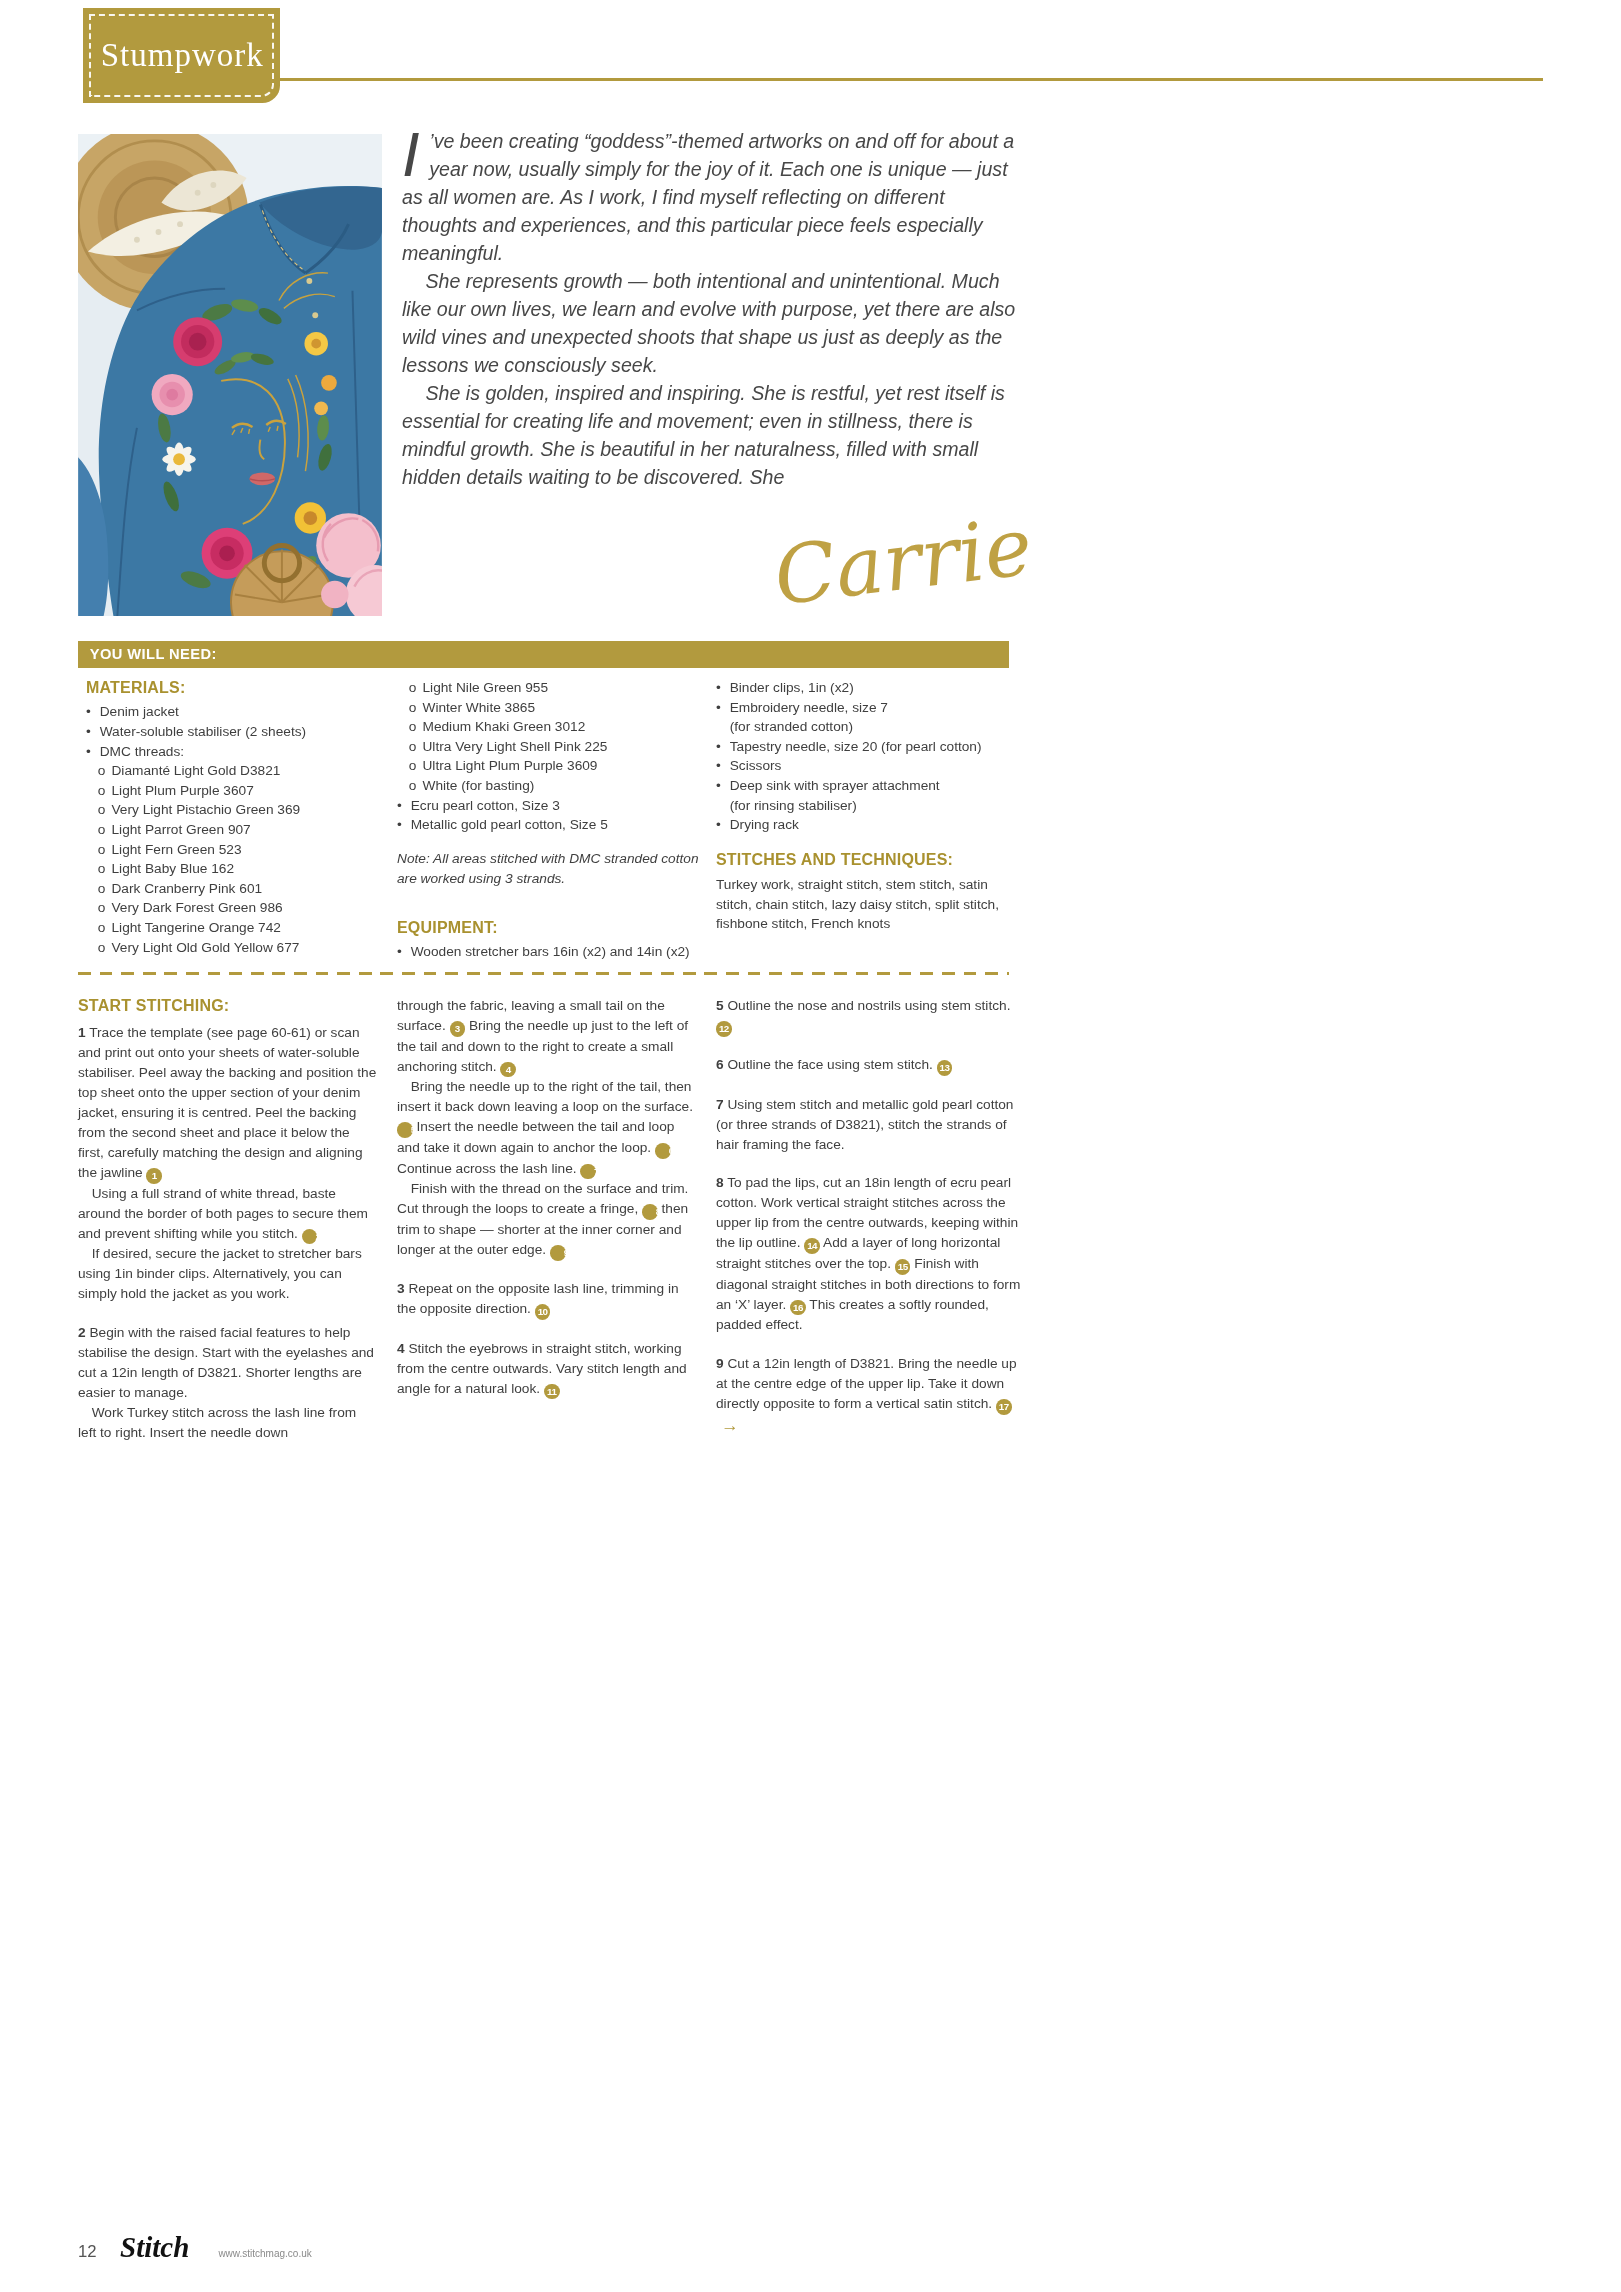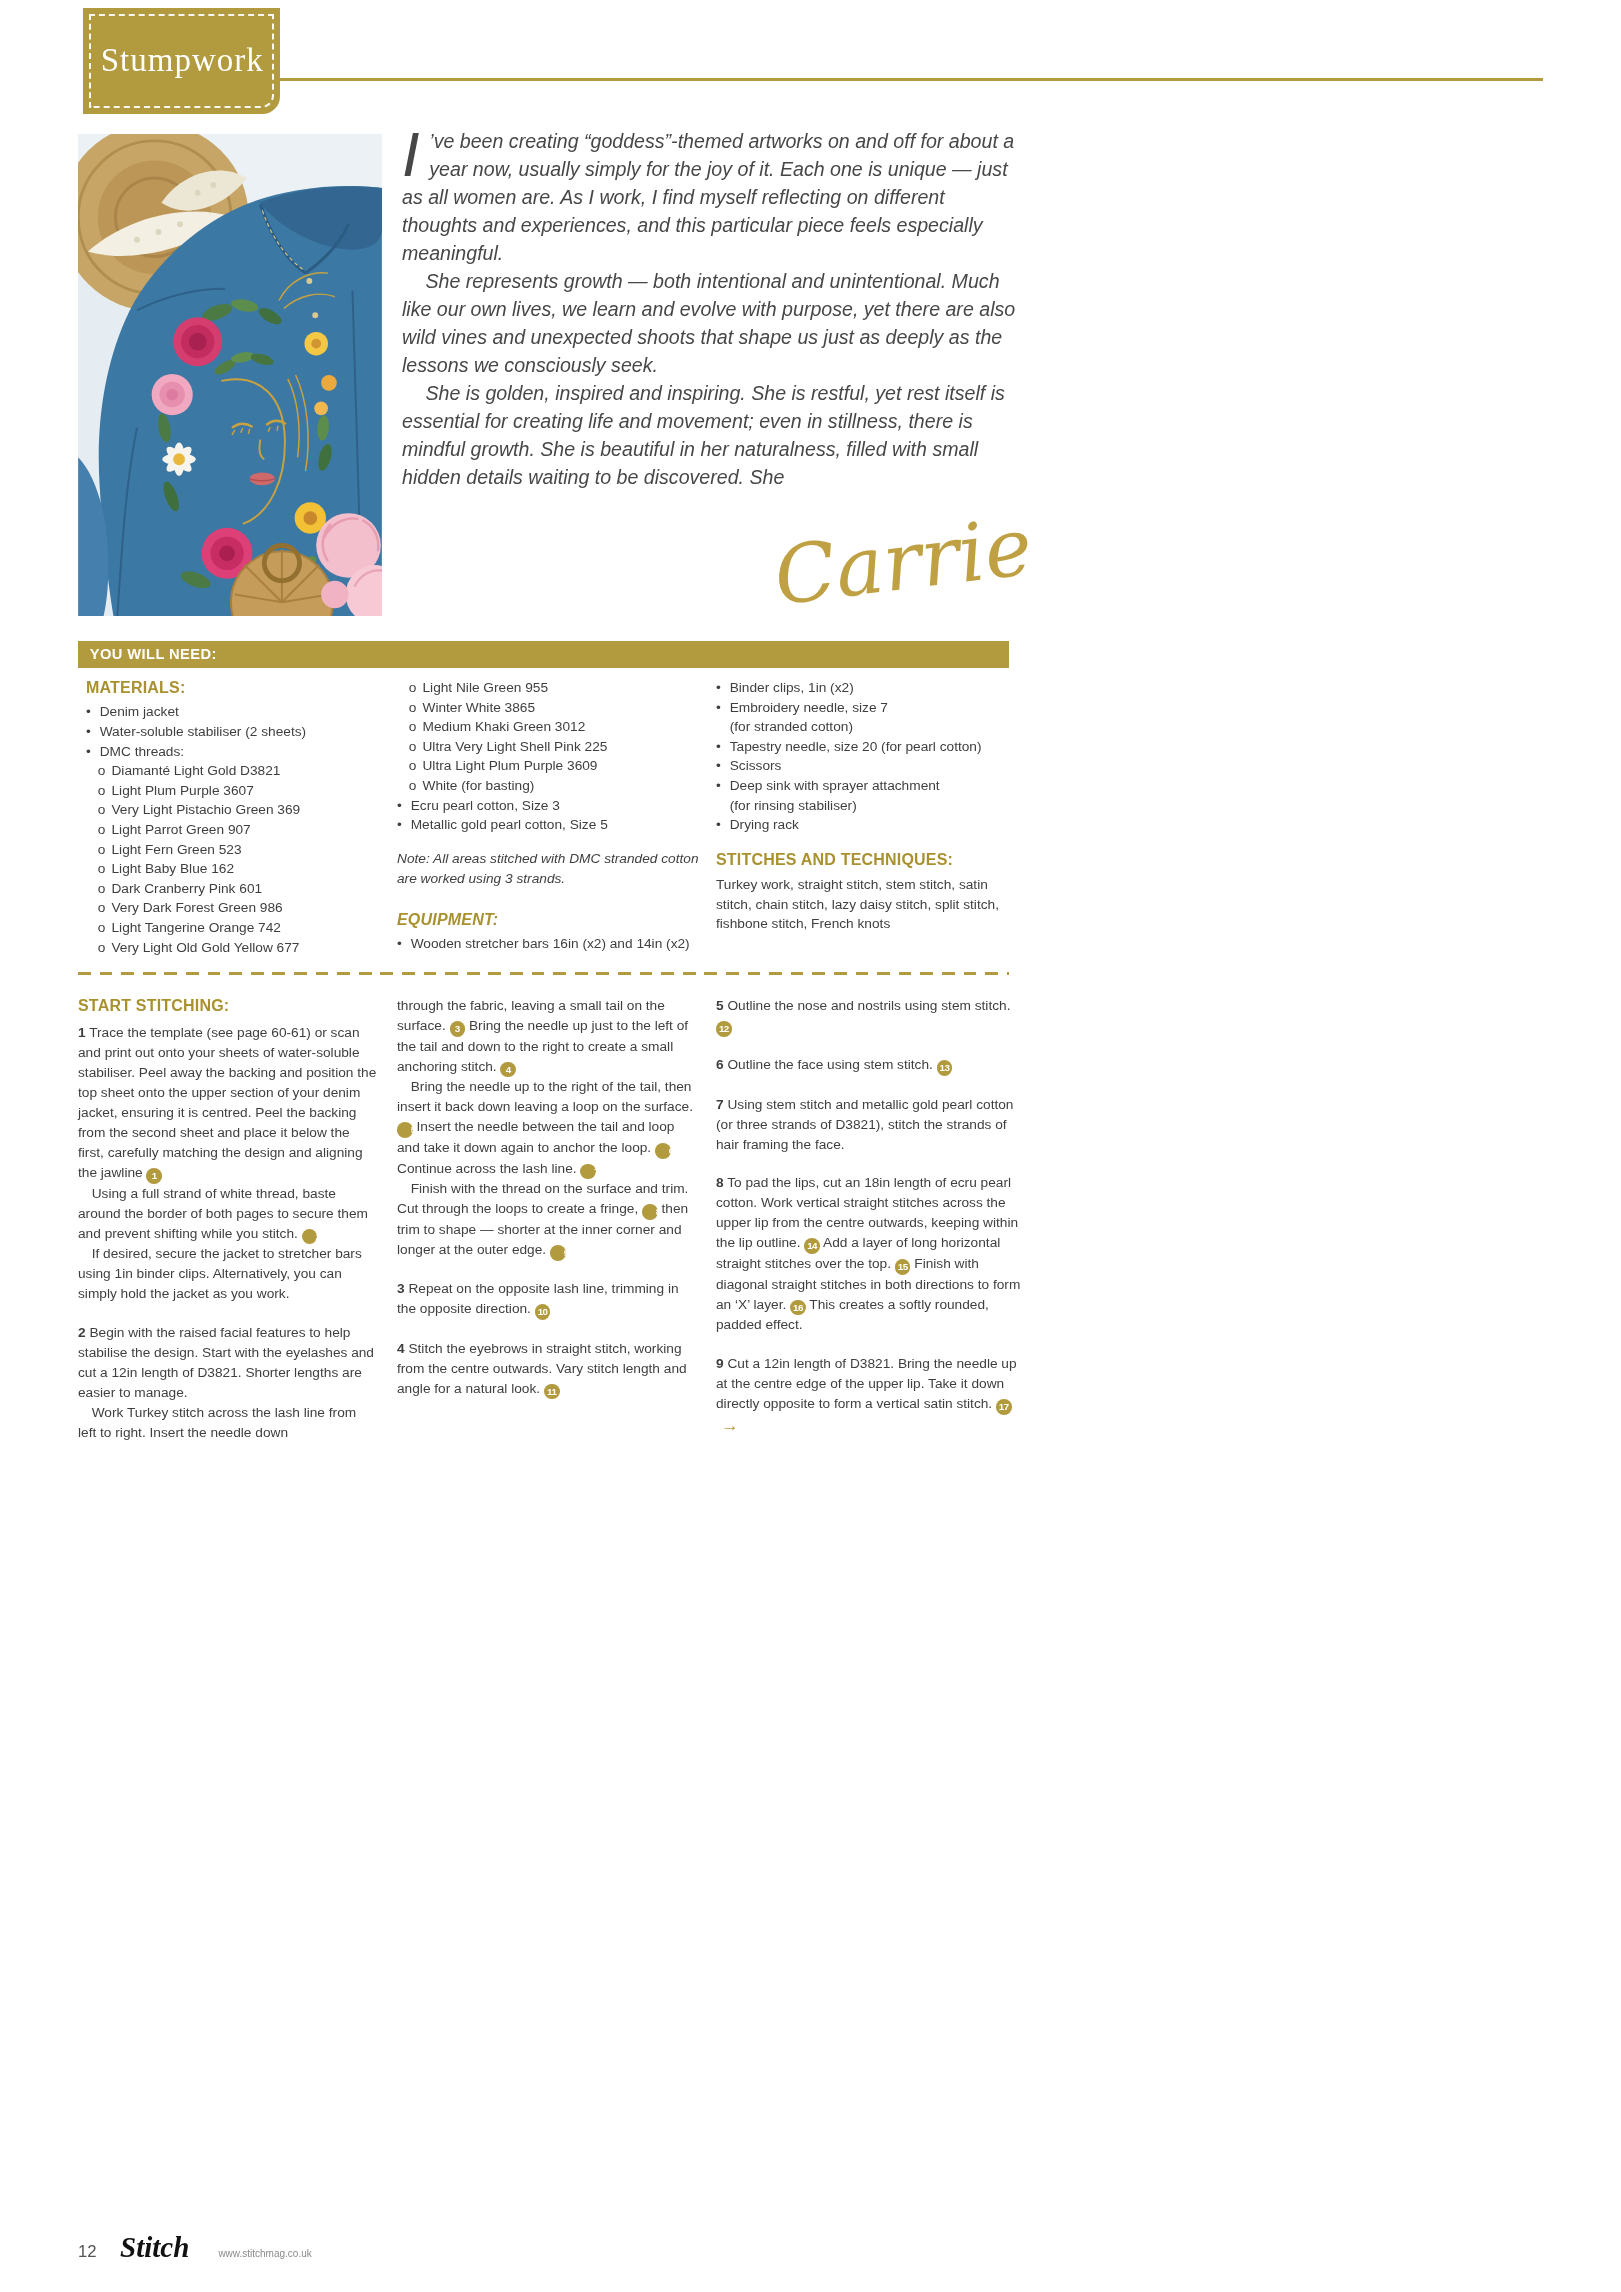--- a/index.html
+++ b/index.html
@@ -1,21 +1,21 @@
 <!DOCTYPE html>
 <html style="--gold: #b29a3e; --gold-heading: #a9912f; --text: #3f3f3f; --muted: #8a8a8a; --signature-gold: #bfa144;"><head>
 <meta charset="utf-8">
 <style>
   html,body{margin:0;padding:0;background:#ffffff;}
   .page{
     position:relative;width:1621px;height:2293px;background:#fff;overflow:hidden;
     font-family:"Liberation Sans",sans-serif;color:var(--text,#3f3f3f);
   }
   
-  .tag{position:absolute;left:83px;top:7.8px;width:197px;height:106px;background:var(--gold,#b29a3e);
+  .tag{position:absolute;left:83px;top:7.8px;width:197px;height:95px;background:var(--gold,#b29a3e);
        border-radius:0 0 17.6px 0;padding:5.9px;box-sizing:border-box;}
   .tag-inner{width:100%;height:100%;border:2px dashed rgba(255,255,255,.92);border-radius:0 0 12.7px 0;
        display:flex;align-items:center;padding-left:9.8px;box-sizing:border-box;}
   .tag-text{font-family:"Liberation Serif",serif;font-size:33px;color:#fff;letter-spacing:1px;}
   .top-rule{position:absolute;left:280px;top:78px;width:1263px;height:2.9px;background:var(--gold,#b29a3e);}
 
   
   .photo{position:absolute;left:78px;top:134px;width:304px;height:482px;overflow:hidden;background:#e6edf2;}
 
   
@@ -36,21 +36,21 @@
   .col{position:absolute;top:678px;font-size:13.7px;line-height:19.6px;}
   .col.c1{left:86px;width:299px;}
   .col.c2{left:397px;width:306px;}
   .col.c3{left:716px;width:306px;}
   .goldh{margin:0 0 4.9px 0;font-size:16px;font-weight:bold;color:var(--gold-heading,#a9912f);letter-spacing:0.2px;}
   .li{display:flex;}
   .li.sub{padding-left:11.8px;}
   .li .b{flex:0 0 13.7px;}
   .li .t{flex:1;}
   .note{font-style:italic;margin:14.7px 0 0 0;}
-  .equip-h{margin-top:21px;font-style:italic;}
+  .equip-h{margin-top:29px;}
   .stitch-h{margin-top:15.7px;}
   .stitches-text{margin:2px 0 16px 0;}
 
   
   .divider{position:absolute;left:78px;top:972px;width:931px;height:2.9px;
        background:repeating-linear-gradient(90deg,var(--gold,#b29a3e) 0 12.7px,transparent 12.7px 21.6px);}
 
   
   .inst{position:absolute;top:996px;font-size:13.7px;line-height:20px;}
   .inst.c1{left:78px;width:300px;}

